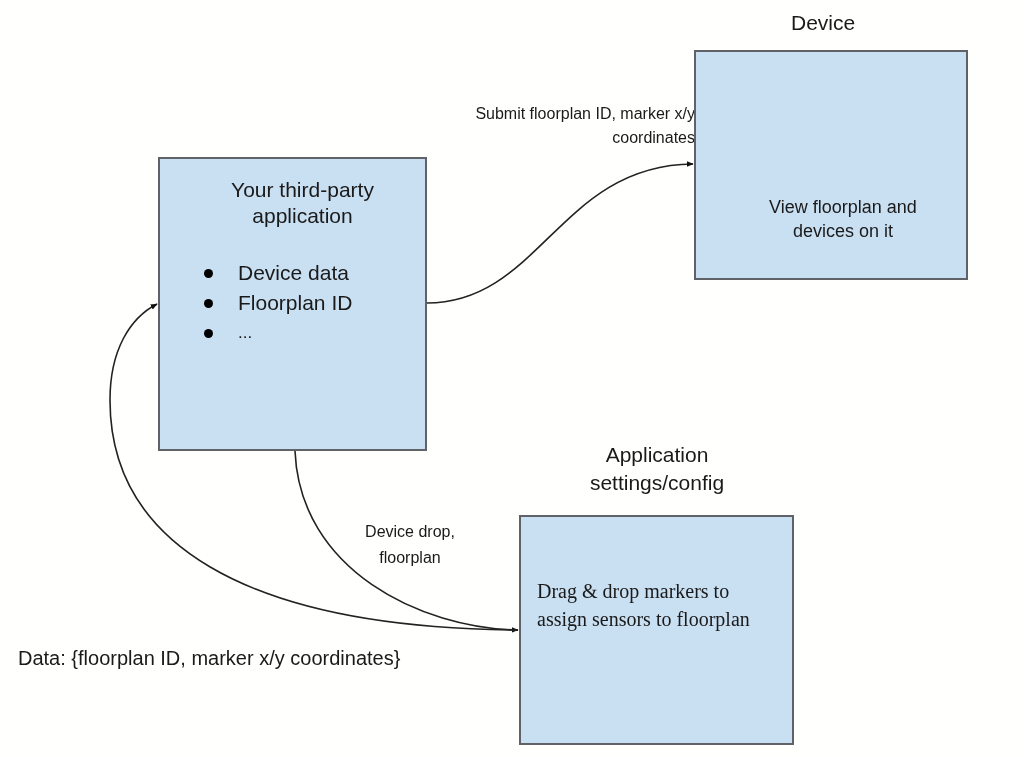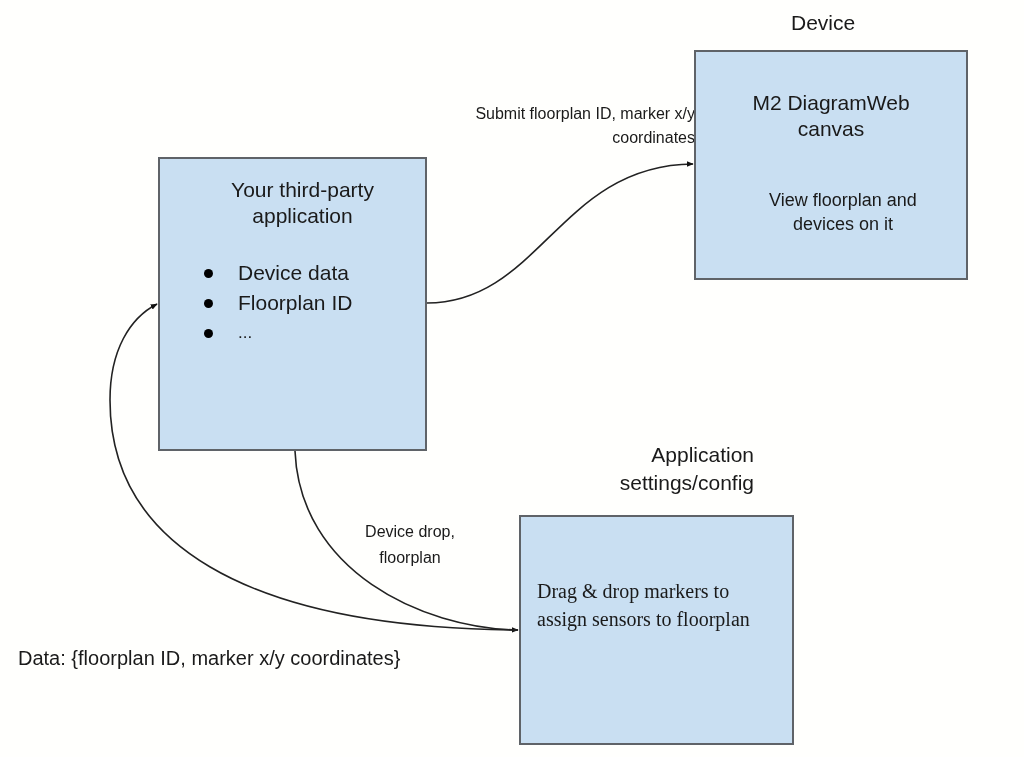--- a/index.html
+++ b/index.html
@@ -23,38 +23,38 @@
     .box-title {
       position: absolute; left: 0; right: 0;
       text-align: center; font-size: 21px; line-height: 26px;
     }
     #box-app .box-title { top: 18px; left: 20px; }
     #box-display .box-title { top: 38px; }
     .box-sub {
       position: absolute; left: 0; right: 0;
       text-align: center; font-size: 18px; line-height: 24px;
     }
-    #box-display .box-sub { top: 136px; margin-left: 24px; }
+    #box-display .box-sub { top: 143px; margin-left: 24px; }
 
     .bullet-list { position: absolute; left: 40px; top: 99px; margin: 0; padding: 0; list-style: none; }
     .bullet-list li { position: relative; height: 30px; line-height: 30px; font-size: 21px; }
     .bullet-list .dot {
       position: absolute; left: 4px; top: 11px;
       width: 9px; height: 9px; border-radius: 50%; background: #000;
     }
     .bullet-list .txt { position: absolute; left: 38px; white-space: nowrap; }
 
     #box-settings .box-body {
       position: absolute; left: 16px; top: 60px; right: 10px;
       font-size: 20px; line-height: 28px;
     }
 
     .label { position: absolute; white-space: nowrap; }
     #lbl-display { left: 791px; top: 11px; font-size: 21px; }
-    #lbl-settings { left: 560px; top: 441px; width: 194px; text-align: right; font-size: 21px; line-height: 28px; white-space: normal; }
+    #lbl-settings { left: 560px; top: 441px; width: 194px; text-align: center; font-size: 21px; line-height: 28px; white-space: normal; }
     #lbl-submit { left: 403px; top: 102px; font-size: 16px; line-height: 24px; }
     #lbl-device { left: 346px; top: 519px; width: 128px; text-align: center; font-size: 16px; line-height: 26px; white-space: normal; }
     #lbl-data { left: 18px; top: 647px; font-size: 20px; }
 
     svg#arrows { position: absolute; left: 0; top: 0; }
   </style>
 </head>
 <body>
 
 <svg id="arrows" width="1024" height="757" viewBox="0 0 1024 757">
@@ -90,23 +90,20 @@
         <span class="txt">Floorplan ID</span>
       </li>
     <li>
         <span class="dot"></span>
         <span class="txt" style="font-size:17px;">...</span>
       </li>
   </ul>
 </div>
 
 <div class="box" id="box-display">
-  <div class="box-title">
-    <div style="width:190px; margin:0 auto;">M2 DiagramWeb canvas</div>
-  </div>
   <div class="box-sub">
     <div style="width:170px; margin:0 auto;">View floorplan and devices on it</div>
   </div>
 </div>
 
 <div class="box" id="box-settings">
   <div class="box-body">Drag &amp; drop markers to assign sensors to floorplan</div>
 </div>
 
 </body></html>

